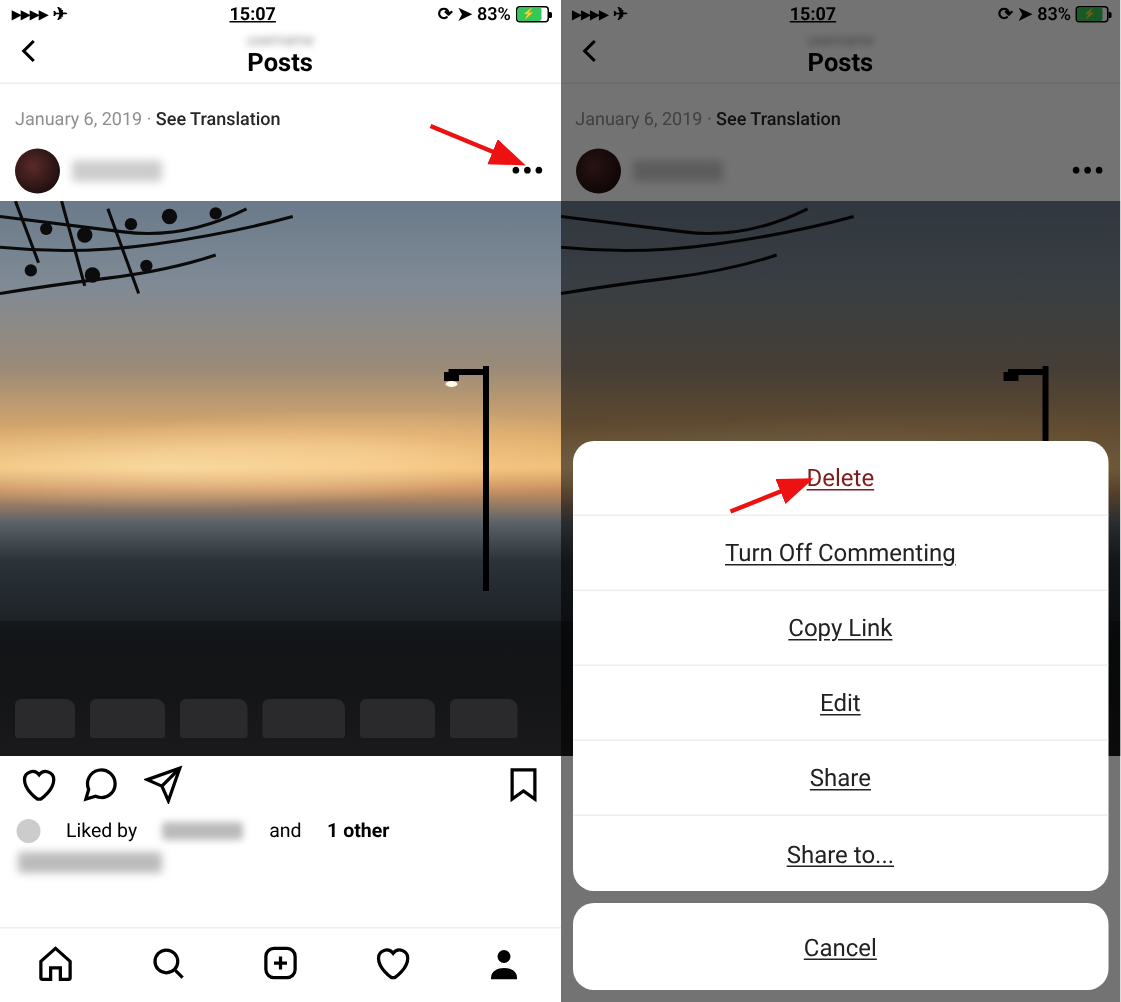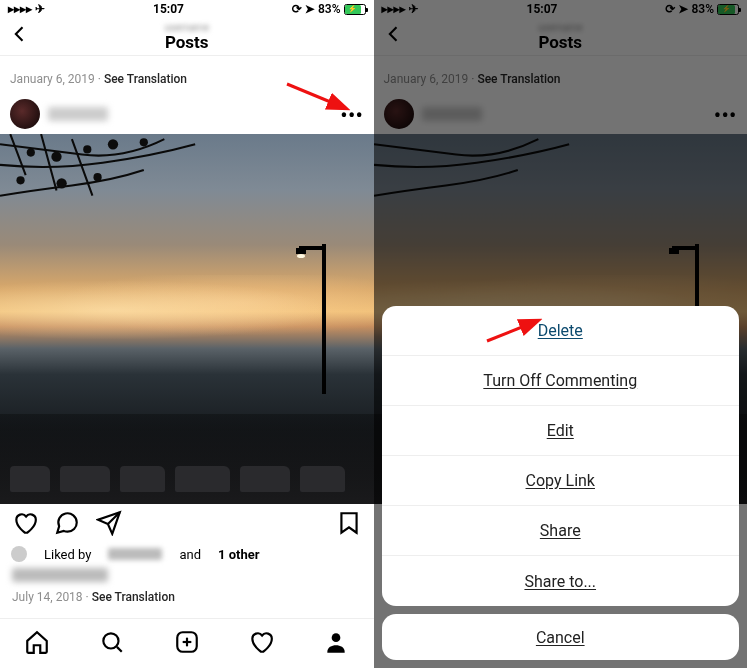--- a/index.html
+++ b/index.html
@@ -5,21 +5,21 @@
 * { margin: 0; padding: 0; box-sizing: border-box; font-family: -apple-system, BlinkMacSystemFont, 'Segoe UI', Roboto, Helvetica, Arial, sans-serif; }
 body { width: 747px; height: 668px; display: flex; background: #fff; position: relative; overflow: hidden; }
 
 .screen { width: 373.5px; height: 668px; position: relative; display: flex; flex-direction: column; background: #fff; }
 .screen.right { background: #fff; }
 .screen.right::before { content: ""; position: absolute; inset: 0; background: rgba(0,0,0,0.55); z-index: 5; }
 
 
 .status-bar { height: 18px; display: flex; align-items: center; justify-content: space-between; padding: 0 8px; font-size: 12px; font-weight: 600; color: #000; }
 .status-left { display: flex; align-items: center; gap: 3px; }
-.status-center { font-weight: 700; }
+.status-center { font-weight: 700; text-decoration: underline; }
 .status-right { display: flex; align-items: center; gap: 3px; }
 .battery-box { display: inline-flex; align-items: center; border: 1px solid #000; border-radius: 2.5px; width: 22px; height: 11px; position: relative; }
 .battery-box::after { content: ""; position: absolute; right: -3px; top: 3px; width: 2px; height: 4px; background: #000; border-radius: 0 1px 1px 0; }
 .battery-fill { background: #34c759; width: 83%; height: 100%; border-radius: 1.5px; display: flex; align-items: center; justify-content: center; color: #fff; font-size: 7px; }
 
 
 .nav-header { height: 38px; display: flex; align-items: center; justify-content: center; position: relative; border-bottom: 1px solid #eee; }
 .back-chevron { position: absolute; left: 10px; font-size: 22px; color: #000; }
 .nav-stack { display: flex; flex-direction: column; align-items: center; line-height: 1.1; }
 .nav-sub { font-size: 10px; color: #8e8e8e; filter: blur(2.5px); }
@@ -64,22 +64,22 @@
 
 
 .tab-bar { position: absolute; bottom: 0; left: 0; right: 0; height: 50px; border-top: 1px solid #eee; display: flex; align-items: center; justify-content: space-around; background: #fff; }
 .tab-bar svg { width: 26px; height: 26px; }
 
 
 .sheet-wrap { position: absolute; left: 8px; right: 8px; bottom: 8px; z-index: 10; }
 .sheet { background: #fff; border-radius: 14px; overflow: hidden; margin-bottom: 8px; }
 .sheet-item { height: 50px; display: flex; align-items: center; justify-content: center; font-size: 16px; border-bottom: 1px solid #eee; color: #222; text-decoration: underline; text-underline-offset: 2px; }
 .sheet-item:last-child { border-bottom: none; }
-.sheet-item.destructive { color: #0c4a6e; }
-.cancel-sheet { background: #fff; border-radius: 14px; height: 46px; display: flex; align-items: center; justify-content: center; font-size: 16px; color: #222; text-decoration: underline; text-underline-offset: 2px; }
+.sheet-item.destructive { color: #7f1d1d; }
+.cancel-sheet { background: #fff; border-radius: 14px; height: 58px; display: flex; align-items: center; justify-content: center; font-size: 16px; color: #222; text-decoration: underline; text-underline-offset: 2px; }
 
 
 .screen.right .status-bar, .screen.right .nav-header, .screen.right .meta-row, .screen.right .post-header, .screen.right .photo, .screen.right .date-row { position: relative; z-index: 1; }
 </style>
 </head>
 <body>
 
 <div class="screen left">
   <div class="status-bar">
     <div class="status-left">
@@ -176,23 +176,20 @@
   <div class="likes-row">
     <span class="likes-avatar"></span>
     <span>Liked by</span>
     <span class="blurword"></span>
     <span>and</span>
     <b>1 other</b>
   </div>
   <div class="caption-row">
     <div class="caption-blur"></div>
   </div>
-  <div class="date-row">
-    <span>July 14, 2018</span><span> · </span><span class="trans">See Translation</span>
-  </div>
 
   <div class="tab-bar">
     <span><svg viewBox="0 0 24 24" fill="none" stroke="#000" stroke-width="2">
           <path d="M3 11l9-8 9 8v10a1 1 0 0 1-1 1h-5v-7h-6v7H4a1 1 0 0 1-1-1V11z"></path>
         </svg></span>
     <span><svg viewBox="0 0 24 24" fill="none" stroke="#000" stroke-width="2">
           <circle cx="11" cy="11" r="7"></circle>
           <line x1="21" y1="21" x2="16.5" y2="16.5"></line>
         </svg></span>
     <span><svg viewBox="0 0 24 24" fill="none" stroke="#000" stroke-width="2">
@@ -257,22 +254,22 @@
         <rect x="2" y="4" width="10" height="6" fill="#000"></rect>
       </svg>
     <div class="ground"></div>
   </div>
   <div class="date-row"><span>July 14, 2018</span><span> · </span><span class="trans">See Translation</span></div>
 
   <div class="sheet-wrap">
     <div class="sheet">
       <div class="sheet-item destructive">Delete</div>
       <div class="sheet-item">Turn Off Commenting</div>
+      <div class="sheet-item">Copy Link</div>
       <div class="sheet-item">Edit</div>
-      <div class="sheet-item">Copy Link</div>
       <div class="sheet-item">Share</div>
       <div class="sheet-item">Share to...</div>
     </div>
     <div class="cancel-sheet">Cancel</div>
   </div>
 </div>
 
 <svg class="arrow1" width="70" height="36" viewBox="0 0 70 36">
   <defs>
       <marker id="ah1" markerWidth="8" markerHeight="8" refX="6" refY="3" orient="auto">

